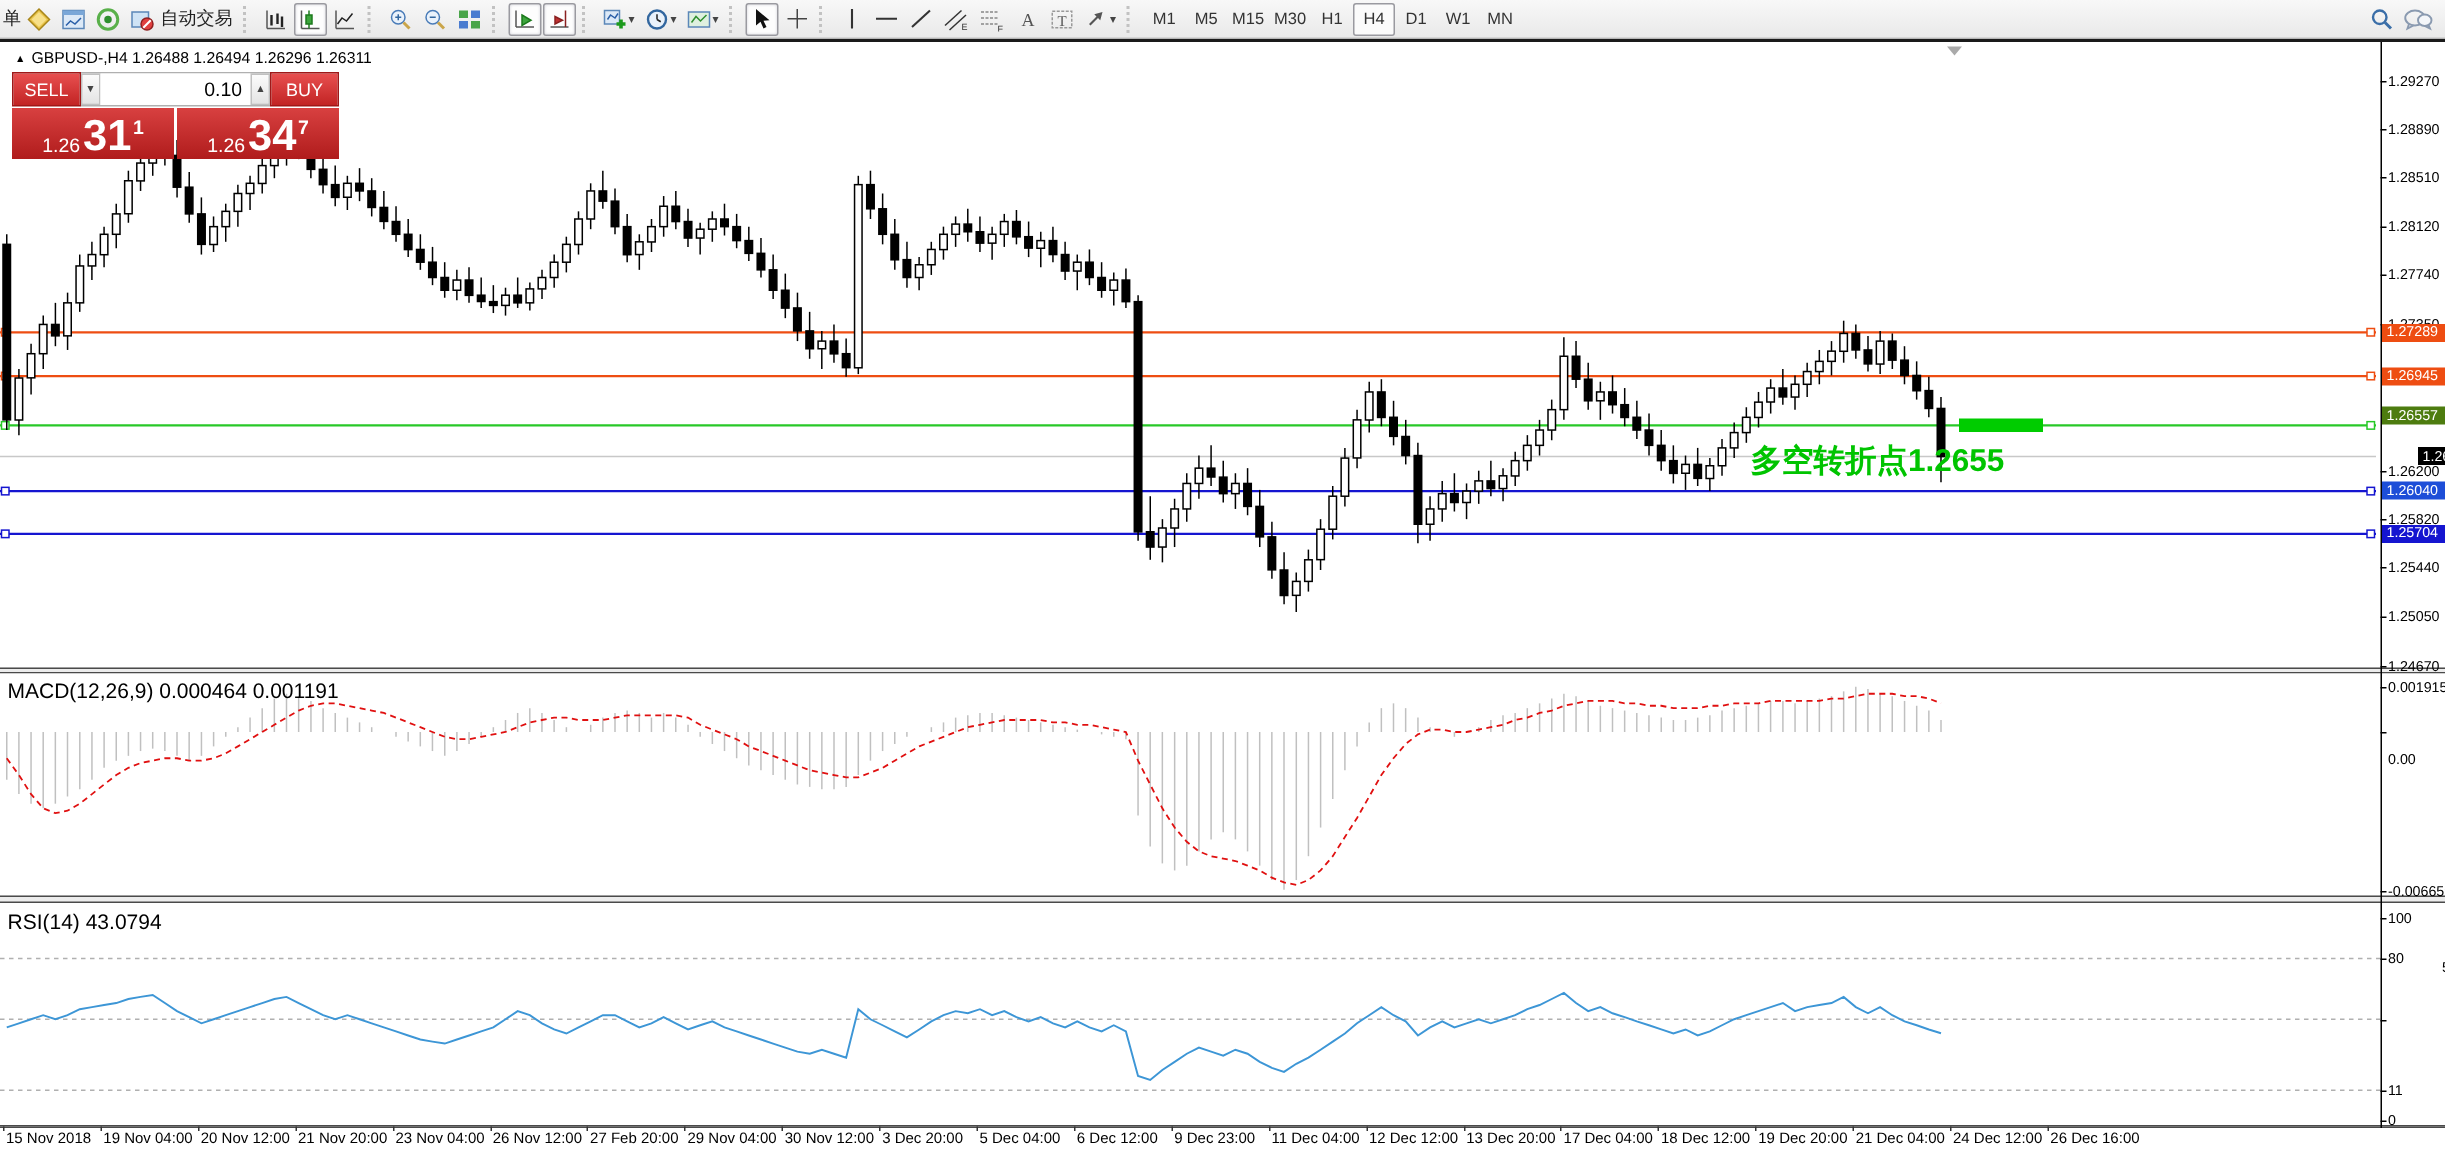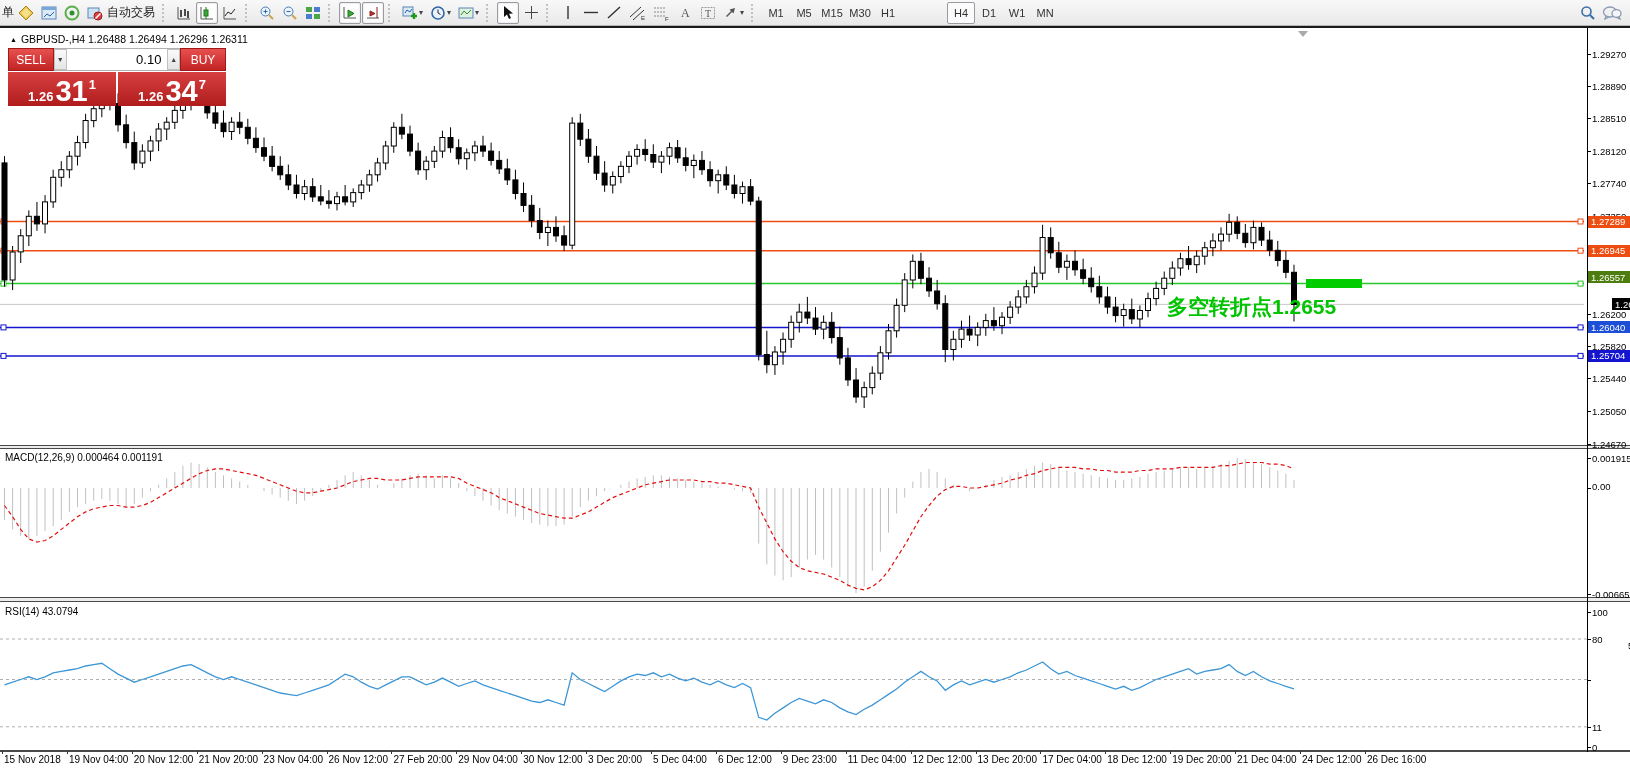--- a/index.html
+++ b/index.html
@@ -9,21 +9,21 @@
   #toolbar{position:absolute;left:0;top:0;width:1630px;height:26px;
     background:linear-gradient(#f8f8f8,#e9e9e9);border-bottom:1px solid #b5b5b5;
     display:flex;align-items:center;gap:1px;padding:0 2px;box-sizing:border-box;font-size:11px;color:#333;}
   .tb-sep{width:5px;height:18px;margin:0 3px;border-left:2px dotted #c2c2c2;}
   .tb-btn{height:22px;min-width:22px;display:flex;align-items:center;justify-content:center;
     border:1px solid transparent;border-radius:2px;padding:0 2px;box-sizing:border-box;cursor:default;}
   .tb-btn.pressed{border:1px solid #9a9aa0;background:#fdfdfd;box-shadow:inset 0 0 2px #d0d0d8;}
   .tb-caret{font-size:8px;color:#444;margin-left:1px;}
   .tf-btn{height:20px;min-width:26px;display:flex;align-items:center;justify-content:center;
     font-size:11px;color:#333;border:1px solid transparent;border-radius:2px;}
-  .tf-btn.pressed{border:1px solid #9a9aa0;background:#fbfbfb;margin-left:45px;}
+  .tf-btn.pressed{border:1px solid #9a9aa0;background:#fbfbfb;}
   #tb-right{margin-left:auto;display:flex;align-items:center;gap:6px;padding-right:6px;}
   .cn-label{font-size:12px;color:#222;}
   
   .panel-bg{position:absolute;left:0;background:#fff;width:1630px;}
   .h-sep{position:absolute;left:0;width:1630px;background:#ececec;border-top:1px solid #4a4a4a;border-bottom:1px solid #4a4a4a;box-sizing:border-box;}
   #top-border{position:absolute;left:0;top:26px;width:1630px;height:2px;background:#1a1a1a;}
   #axis-vline{position:absolute;left:1587px;top:28px;width:1px;height:724px;background:#000;}
   #chart-svg{position:absolute;left:0;top:0;}
   
   #chart-title{position:absolute;left:10px;top:33px;font-size:10.5px;color:#000;}
@@ -32,25 +32,25 @@
   #tp-row1{display:flex;height:23px;}
   .tp-btn{width:46px;background:linear-gradient(#e85050,#c22424);color:#fff;font-size:12px;
       display:flex;align-items:center;justify-content:center;border:1px solid #a01818;box-sizing:border-box;}
   #tp-vol{flex:1;display:flex;border:1px solid #b0b0b0;border-left:none;border-right:none;background:#fff;box-sizing:border-box;}
   .vol-arrow{width:17px;background:linear-gradient(#fbfbfb,#e4e4e4);border:1px solid #c0c0c0;
       display:flex;align-items:center;justify-content:center;font-size:7px;color:#444;box-sizing:border-box;}
   #vol-input{width:100%;border:none;outline:none;text-align:right;font-size:13px;padding:0 6px;font-family:"Liberation Sans",sans-serif;}
   #tp-row2{display:flex;height:34px;margin-top:1px;gap:2px;}
   .quote-tile{flex:1;background:linear-gradient(#d84040,#b01c1c);color:#fff;position:relative;
       display:flex;align-items:flex-end;justify-content:center;padding-bottom:2px;}
-  .q-prefix{font-size:13px;font-weight:bold;margin-right:2px;line-height:1.1;}
+  .q-prefix{font-size:13px;font-weight:normal;margin-right:2px;line-height:1.1;}
   .q-big{font-size:29px;font-weight:bold;line-height:0.9;}
   .q-sup{font-size:13px;font-weight:bold;vertical-align:top;position:relative;top:-12px;margin-left:1px;}
   #annotation{position:absolute;font-weight:bold;white-space:nowrap;}
-  .ind-label{position:absolute;left:5px;font-size:10px;color:#000;}
+  .ind-label{position:absolute;left:5px;font-size:14px;color:#000;}
   
   .ax-label{position:absolute;left:1592px;font-size:9.5px;color:#000;white-space:nowrap;}
   .ax-tick{position:absolute;left:1587px;width:4px;height:1px;background:#000;}
   .price-badge{position:absolute;left:1588px;width:42px;height:12px;font-size:9.5px;color:#fff;
       display:flex;align-items:center;padding-left:3px;box-sizing:border-box;white-space:nowrap;}
   .time-label{position:absolute;top:754px;font-size:10px;color:#000;white-space:nowrap;}
   .time-tick{position:absolute;top:751px;width:1px;height:3px;background:#333;}
   svg{display:block;}
 </style>
 </head>
@@ -803,21 +803,21 @@
       <div class="ax-label" style="top: 438.559px;">1.24670</div>
       <div class="price-badge" style="top: 215.517px; background: rgb(238, 77, 18);">1.27289</div>
       <div class="price-badge" style="top: 244.681px; background: rgb(238, 77, 18);">1.26945</div>
       <div class="price-badge" style="top: 271px; background: #4d7c0f;">1.26557</div>
       <div class="price-badge" style="top: 321.408px; background: #1d4ed8;">1.26040</div>
       <div class="price-badge" style="top: 349.895px; background: rgb(21, 21, 208);">1.25704</div>
       <div class="price-badge" style="top: 298.433px; background: rgb(0, 0, 0); margin-left: 24px;">1.26311</div>
       <div class="ax-tick" style="top: 457.515px;"></div>
       <div class="ax-label" style="top: 452.515px;">0.001915</div>
       <div class="ax-tick" style="top: 488px;"></div>
-      <div class="ax-label" style="top: 481px;">0.00</div>
+      <div class="ax-label" style="top: 501px;">0.00</div>
       <div class="ax-tick" style="top: 594.005px;"></div>
       <div class="ax-label" style="top: 589.005px;">-0.006659</div>
       <div class="ax-tick" style="top: 612px;"></div>
       <div class="ax-label" style="top: 607px;">100</div>
       <div class="ax-tick" style="top: 639px;"></div>
       <div class="ax-label" style="top: 634px;">80</div>
       <div class="ax-tick" style="top: 679.5px;"></div>
       <div class="ax-label" style="top: 640px; margin-left: 36px;">50</div>
       <div class="ax-tick" style="top: 726.75px;"></div>
       <div class="ax-label" style="top: 721.75px;">11</div>

